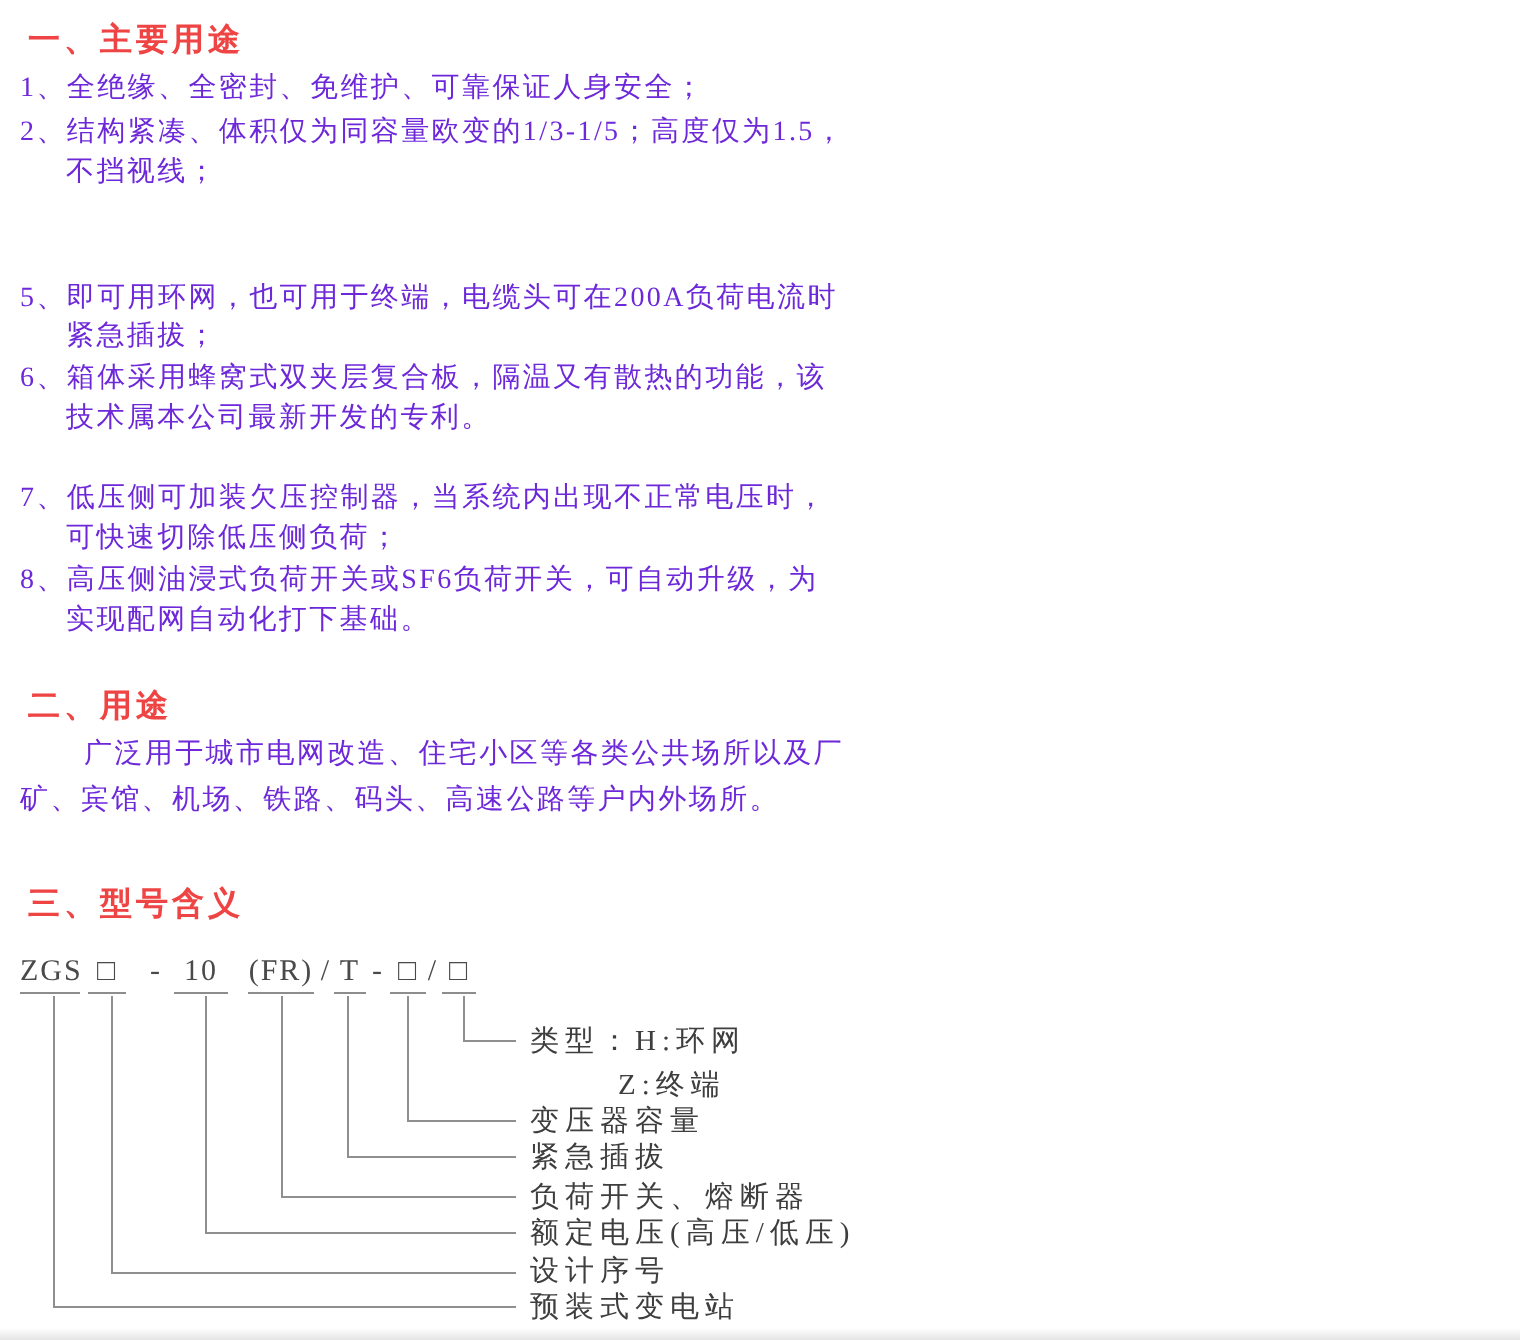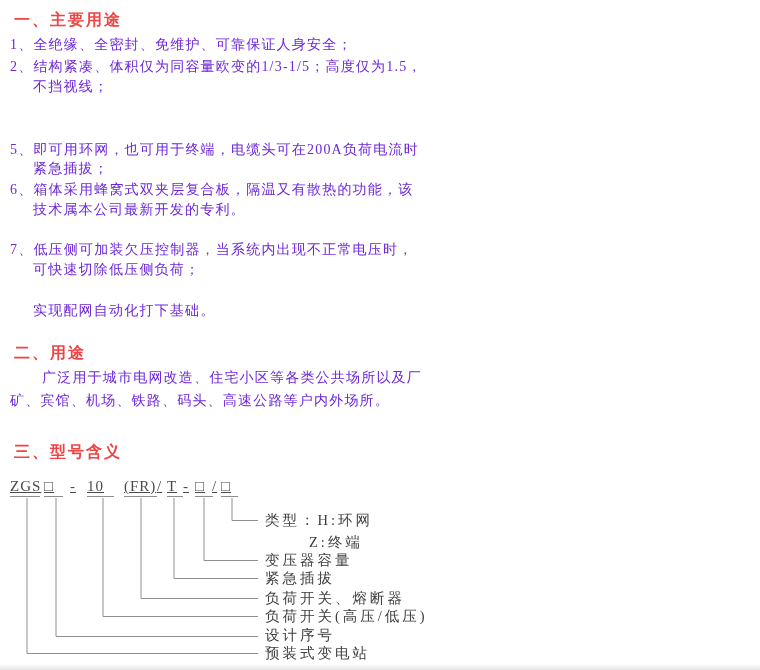--- a/index.html
+++ b/index.html
@@ -26,25 +26,25 @@
     line-height:18px;
     letter-spacing:1.2px;
     color:#6d28d9;
     white-space:nowrap;
   }
   .tok{
     position:absolute;
     top:476px;
     height:20px;
     line-height:20px;
+    text-align:center;
     font-size:15px;
     letter-spacing:1px;
     color:#4a4a4a;
     white-space:nowrap;
-    text-decoration:underline;
   }
   .tok.u{border-bottom:1px solid #8d8d8d;}
   .dlabel{
     position:absolute;
     font-size:14.5px;
     letter-spacing:3px;
     color:#3e3e3e;
     white-space:nowrap;
     text-align:right;
   }
@@ -69,20 +69,21 @@
 
   <div class="bl" style="left:10px;top:36px">1、全绝缘、全密封、免维护、可靠保证人身安全；</div>
   <div class="bl" style="left:10px;top:58px">2、结构紧凑、体积仅为同容量欧变的1/3-1/5；高度仅为1.5，</div>
   <div class="bl" style="left:33px;top:78px">不挡视线；</div>
   <div class="bl" style="left:10px;top:141px">5、即可用环网，也可用于终端，电缆头可在200A负荷电流时</div>
   <div class="bl" style="left:33px;top:160px">紧急插拔；</div>
   <div class="bl" style="left:10px;top:181px">6、箱体采用蜂窝式双夹层复合板，隔温又有散热的功能，该</div>
   <div class="bl" style="left:33px;top:201px">技术属本公司最新开发的专利。</div>
   <div class="bl" style="left:10px;top:241px">7、低压侧可加装欠压控制器，当系统内出现不正常电压时，</div>
   <div class="bl" style="left:33px;top:261px">可快速切除低压侧负荷；</div>
+  <div class="bl" style="left:10px;top:282px">8、高压侧油浸式负荷开关或SF6负荷开关，可自动升级，为</div>
   <div class="bl" style="left:33px;top:302px">实现配网自动化打下基础。</div>
 
   <div class="h" style="left:14px;top:343px">二、用途</div>
   <div class="bl" style="left:42px;top:369px">广泛用于城市电网改造、住宅小区等各类公共场所以及厂</div>
   <div class="bl" style="left:10px;top:392px">矿、宾馆、机场、铁路、码头、高速公路等户内外场所。</div>
 
   <div class="h" style="left:14px;top:442px">三、型号含义</div>
 
   <div class="tok u" style="left:10px;width:30px">ZGS</div>
   <div class="tok u" style="left:44px;width:19px">□</div>
@@ -104,18 +105,18 @@
     <polyline points="174,498 174,578.5 258,578.5"></polyline>
     <polyline points="204,498 204,560.5 258,560.5"></polyline>
     <polyline points="232,498 232,520.5 258,520.5"></polyline>
   </svg>
 
   <div class="dlabel" style="left:265px;top:511px">类型：H:环网</div>
   <div class="dlabel" style="left:309px;top:533px">Z:终端</div>
   <div class="dlabel" style="left:265px;top:551px">变压器容量</div>
   <div class="dlabel" style="left:265px;top:569px">紧急插拔</div>
   <div class="dlabel" style="left:265px;top:589px">负荷开关、熔断器</div>
-  <div class="dlabel" style="left:265px;top:607px">负荷开关(高压/低压)</div>
+  <div class="dlabel" style="left:265px;top:607px">额定电压(高压/低压)</div>
   <div class="dlabel" style="left:265px;top:626px">设计序号</div>
   <div class="dlabel" style="left:265px;top:644px">预装式变电站</div>
 
   <div class="scan-edge"></div>
 </div>
 
 </body></html>

